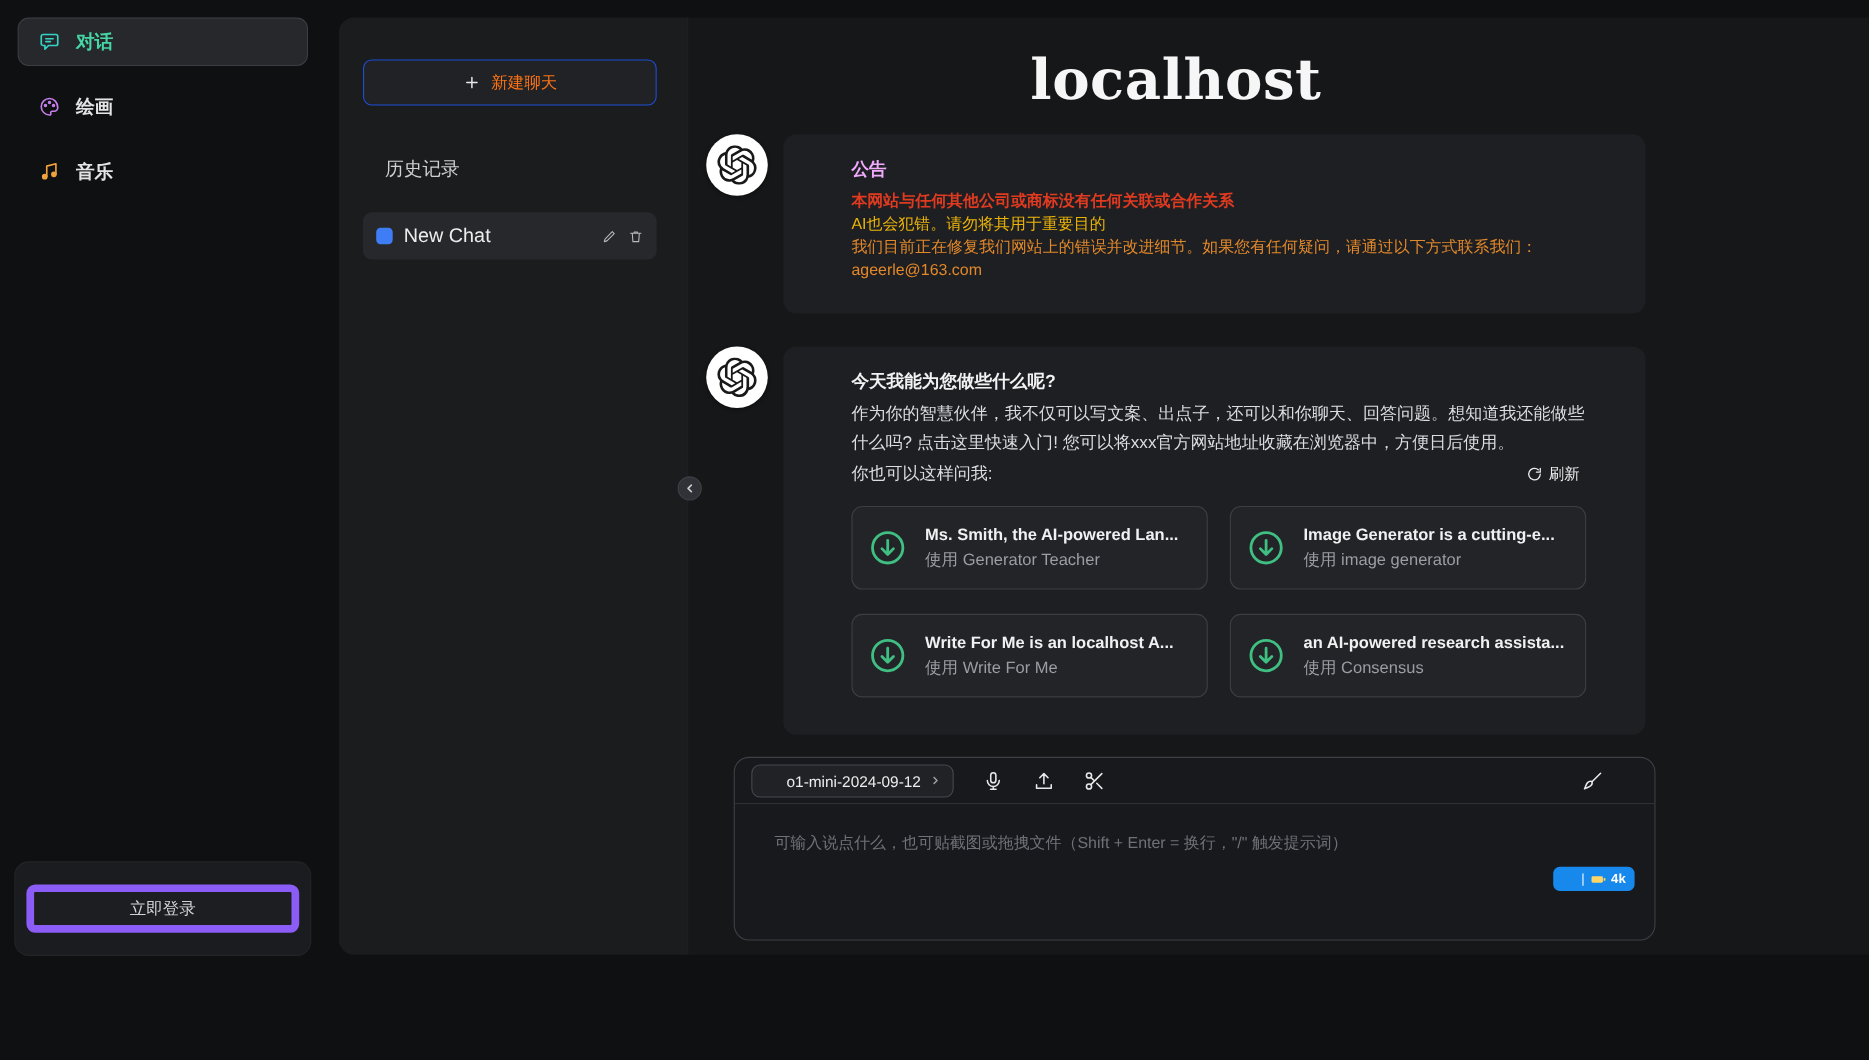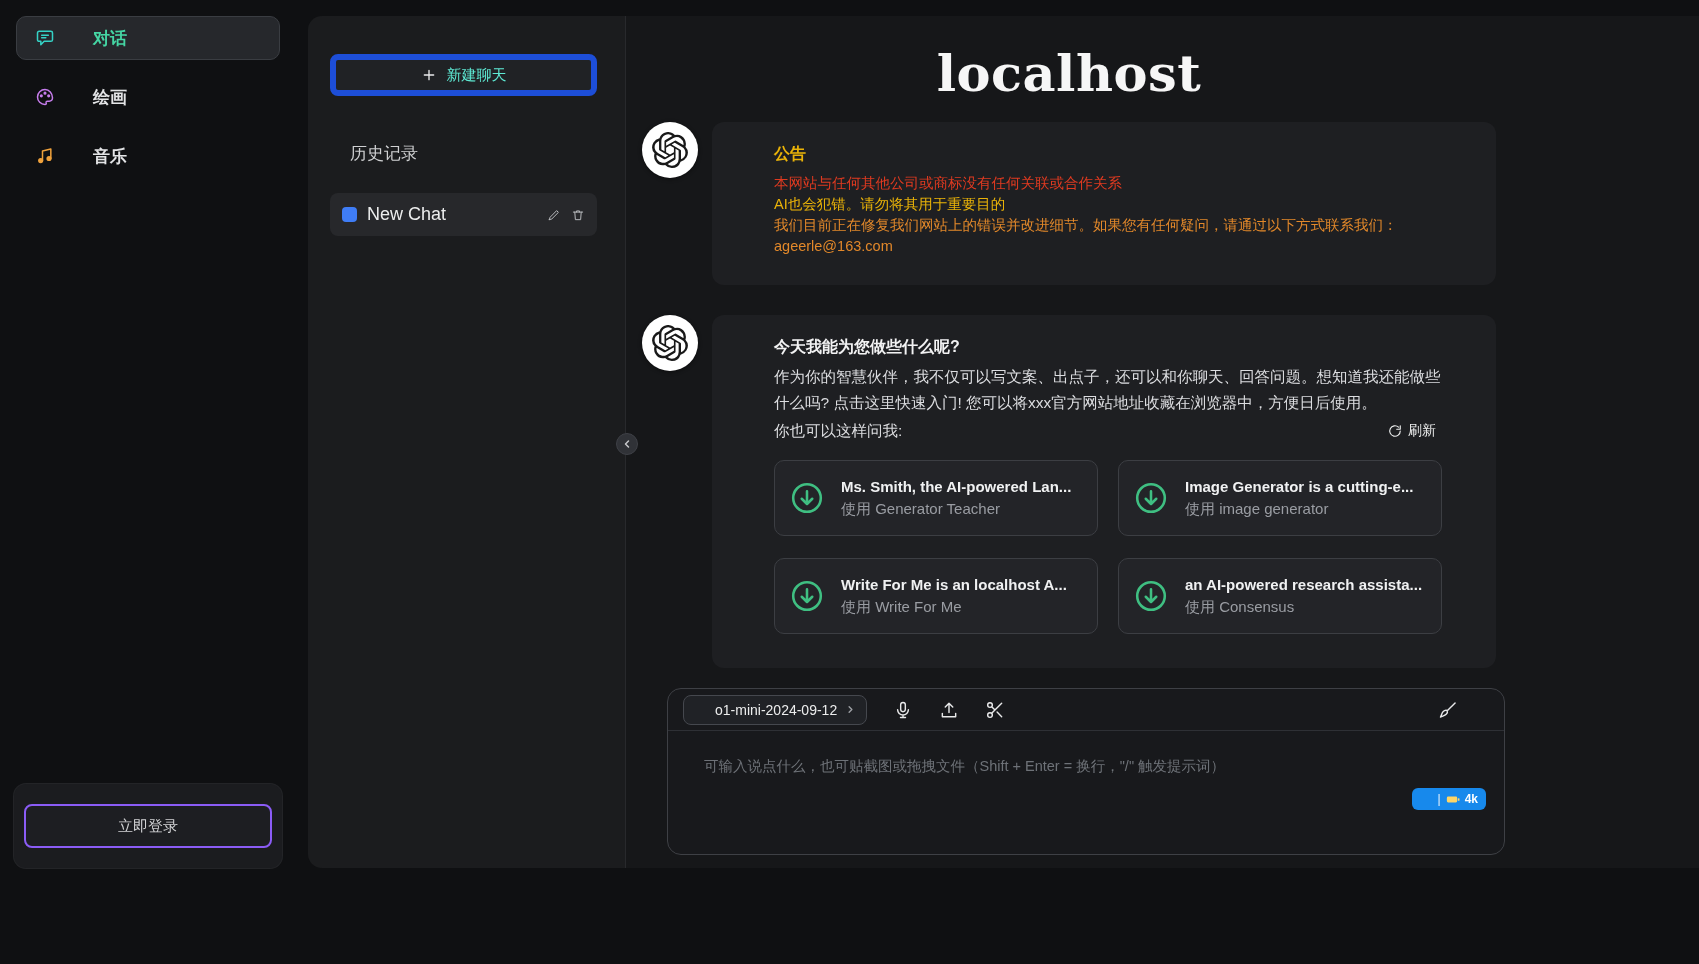--- a/index.html
+++ b/index.html
@@ -11,46 +11,46 @@
   }
   svg { display:block; fill:none; stroke-linecap:round; stroke-linejoin:round; }
 
   
   .sidebar { position:absolute; left:0; top:0; width:308px; height:100%; padding:16px; }
   .nav-item {
     width:264px; height:44px; border-radius:10px; display:flex; align-items:center;
     gap:14px; padding-left:18px; margin-bottom:15px; cursor:pointer; border:1px solid transparent;
   }
   .nav-item.active { background:#26282c; border-color:#3a3d42; }
-  .nav-label { font-size:17px; font-weight:600; color:#e3e4e6;margin-left:24px; }
+  .nav-label { font-size:17px; font-weight:600; color:#e3e4e6; }
   .nav-item.active .nav-label { color:#45d6a4; }
 
   .login-card {
     position:absolute; left:14px; bottom:96px; width:268px; height:84px;
     background:#1b1c1f; border-radius:12px; box-shadow:0 0 0 1px #232427; padding:20px 10px;
   }
   .login-btn {
-    width:100%; height:44px; border-radius:8px; background:#1d1e22; border:2px solid #8b5cf6;
+    width:100%; height:44px; border-radius:8px; background:#1d1e22; border:7px solid #8b5cf6;
     color:#d2d3d5; font-size:15px; cursor:pointer; font-family:inherit;
   }
 
   
   .workspace {
     position:absolute; left:308px; top:16px; right:0; height:852px;
     display:flex; border-radius:14px 0 0 14px;
   }
 
   
   .chat-list {
     width:318px; flex:0 0 318px; background:#1b1c1e; border-right:1px solid #28292c;
     border-radius:14px 0 0 14px; padding:38px 26px 0 22px; position:relative;
   }
   .new-chat {
-    width:267px; height:42px; border-radius:8px; background:#202225; border:6px solid #1d4ed8;
-    color:#5eead4; font-size:15px; display:flex; align-items:center; justify-content:center;
+    width:267px; height:42px; border-radius:8px; background:#202225; border:1px solid #1d4ed8;
+    color:#f97316; font-size:15px; display:flex; align-items:center; justify-content:center;
     gap:10px; cursor:pointer; font-family:inherit;
   }
   .history-title { margin:46px 0 28px 20px; font-size:17px; color:#cfd0d2; }
   .history-item {
     width:267px; height:43px; background:#27282b; border-radius:8px; display:flex;
     align-items:center; gap:10px; padding:0 12px; cursor:pointer;
   }
   .chat-badge { width:15px; height:15px; border-radius:4px; background:#3f7df6; flex:0 0 15px; }
   .history-item-title { flex:1; font-size:18px; color:#eceded; }
   .history-actions { display:flex; gap:10px; align-items:center; }
@@ -71,23 +71,23 @@
   }
   .msg { display:flex; gap:14px; margin:0 0 30px 16px; }
   .avatar {
     width:56px; height:56px; flex:0 0 56px; border-radius:50%; background:#ffffff;
     display:flex; align-items:center; justify-content:center; box-shadow:0 1px 4px rgba(0,0,0,.45);
   }
   .avatar svg { width:36px; height:36px; fill:#191919; stroke:none; }
   .bubble { width:784px; background:#1e1f22; border-radius:12px; }
 
   .bubble.announcement { padding:22px 74px 28px 62px; }
-  .ann-head { font-size:16px; font-weight:700; color:#eab308; margin-bottom:8px; }
+  .ann-head { font-size:16px; font-weight:700; color:#f0abfc; margin-bottom:8px; }
   .ann-line { font-size:14.5px; line-height:21px; }
-  .ann-red-bold { color:#e03a20; font-weight:400; }
+  .ann-red-bold { color:#e03a20; font-weight:700; }
   .ann-red { color:#eab308; }
   .ann-orange { color:#e2882a; }
 
   .bubble.welcome { padding:22px 54px 34px 62px; }
   .wel-head { font-size:16px; font-weight:700; color:#f2f2f3; margin-bottom:6px; }
   .wel-body { font-size:15.5px; line-height:26px; color:#dcdde0; }
   .hint-row { display:flex; justify-content:space-between; align-items:center; margin-top:2px;
               font-size:15.5px; line-height:26px; color:#dcdde0; }
   .refresh-btn { display:flex; align-items:center; gap:6px; background:none; border:none;
                  color:#eceded; font-size:14px; cursor:pointer; font-family:inherit; }

